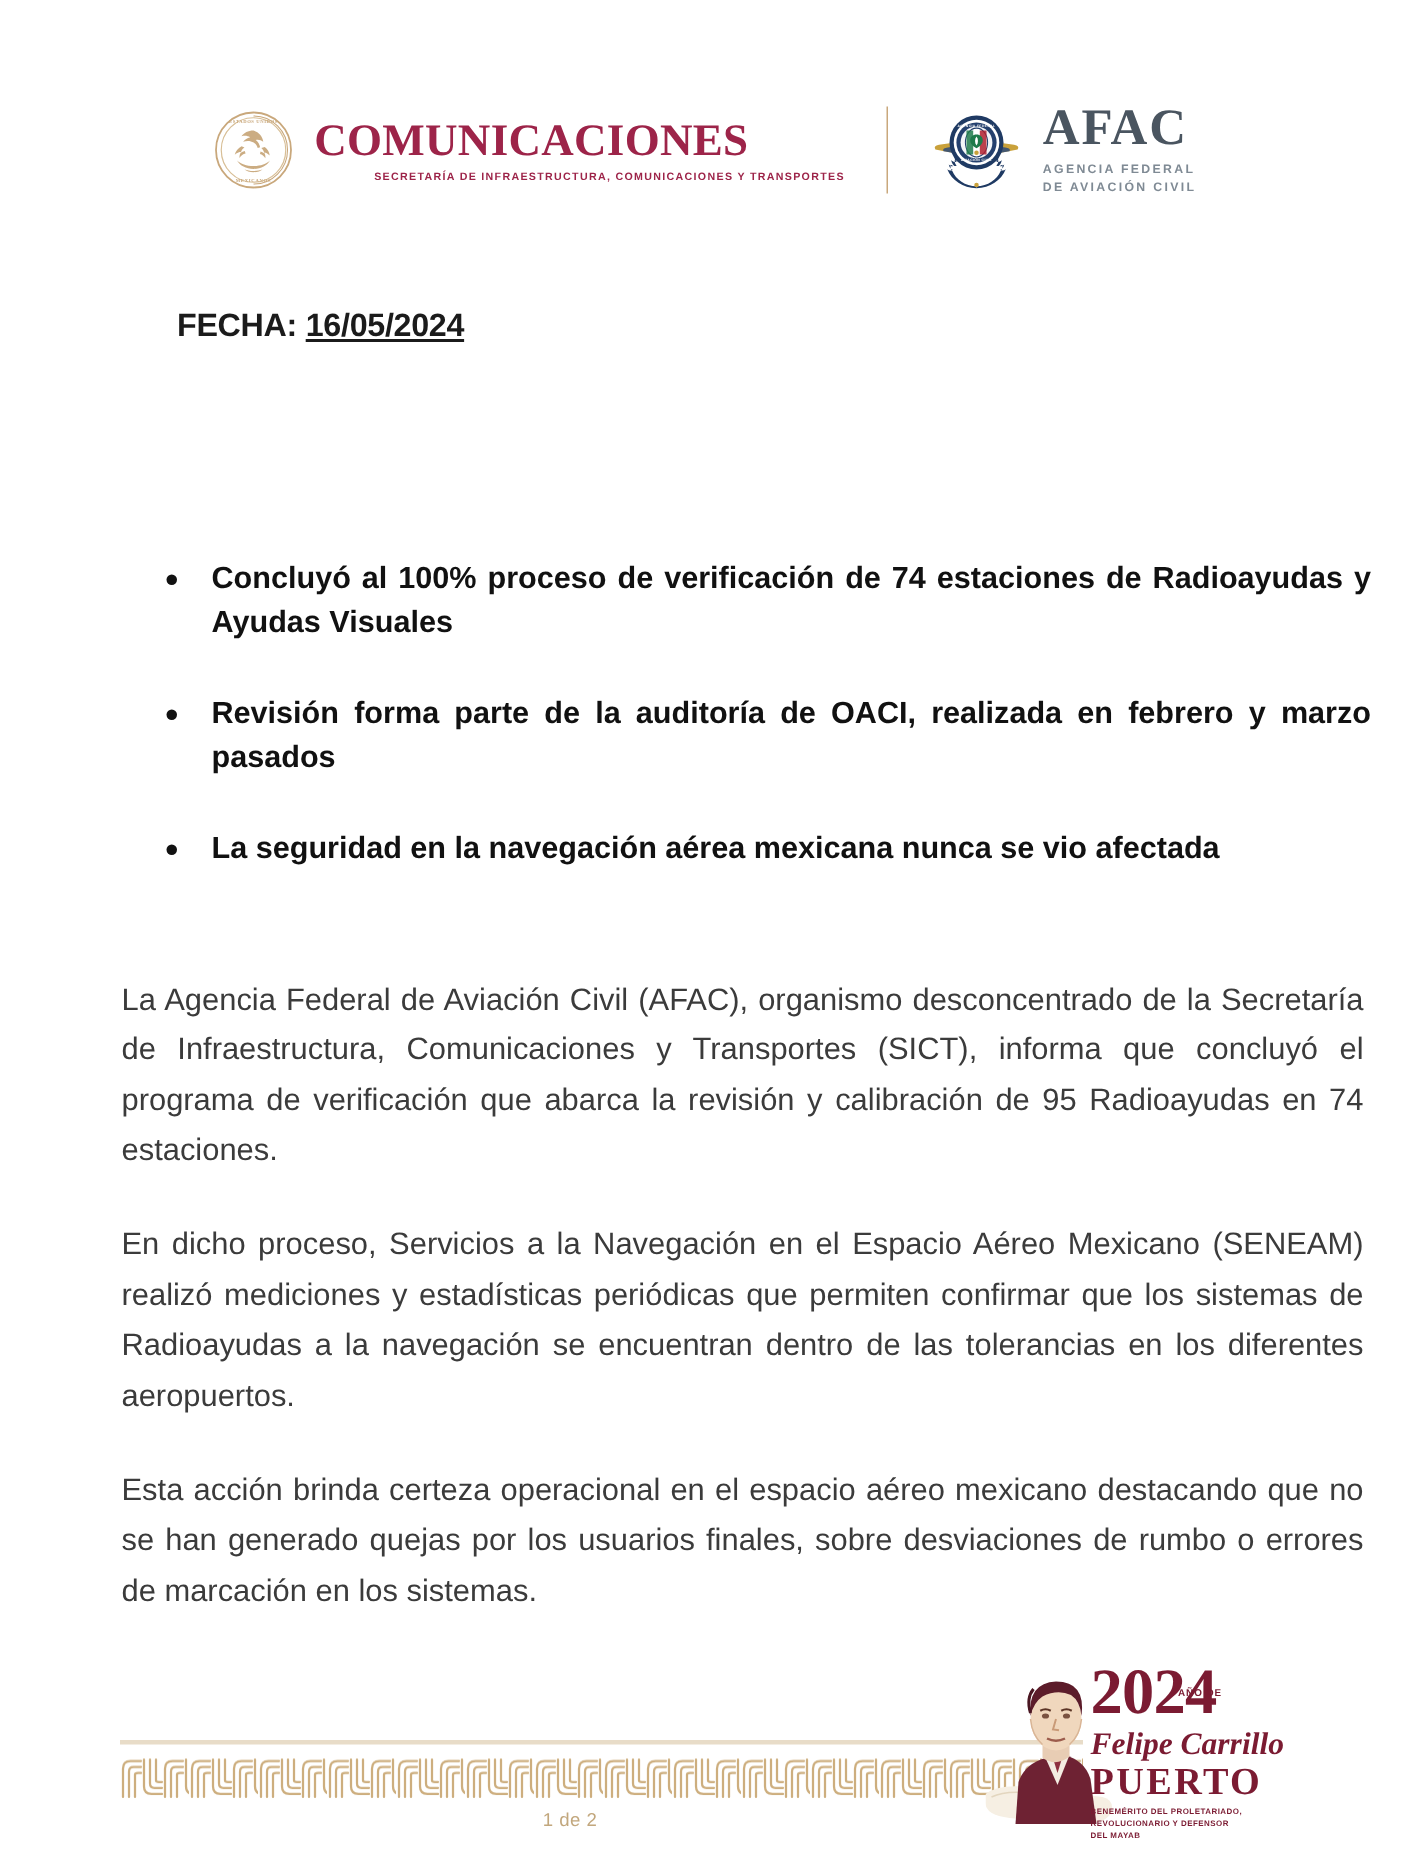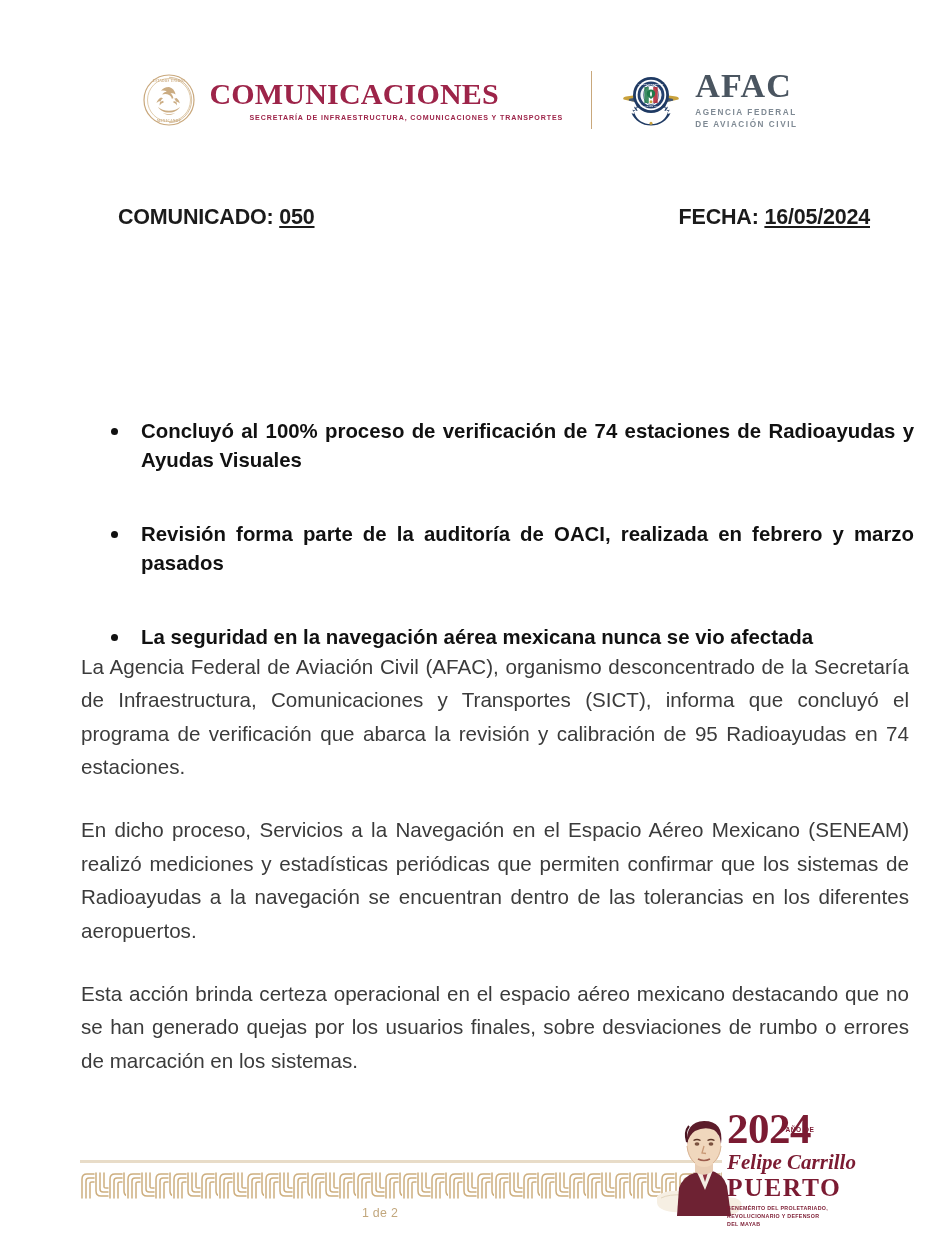--- a/index.html
+++ b/index.html
@@ -150,21 +150,20 @@
   .bullets li {
     position: relative;
     padding-left: 37px;
     margin-bottom: 32px;
     font-weight: bold;
     font-size: 20.4px;
     line-height: 1.42;
     color: #111111;
     text-align: justify;
     text-justify: inter-word;
-    margin-top: 45px;
   }
   .bullets li:last-child { margin-bottom: 0; }
   .bullets li::before {
     content: "";
     position: absolute;
     left: 7px;
     top: 11px;
     width: 7px;
     height: 7px;
     border-radius: 50%;
@@ -368,24 +367,20 @@
         <div class="afac-main">AFAC</div>
         <div class="afac-sub">
           <div>AGENCIA FEDERAL</div>
           <div>DE AVIACIÓN CIVIL</div>
         </div>
       </div>
     </div>
   </div>
 
   <div class="meta-row">
-    <div>
-      <span>COMUNICADO:</span>
-      <span class="u">050</span>
-    </div>
     <div>
       <span>FECHA:</span>
       <span class="u">16/05/2024</span>
     </div>
   </div>
 
 
   <ul class="bullets">
     <li>Concluyó al 100% proceso de verificación de 74 estaciones de Radioayudas y Ayudas Visuales</li>
     <li>Revisión forma parte de la auditoría de OACI, realizada en febrero y marzo pasados</li>

